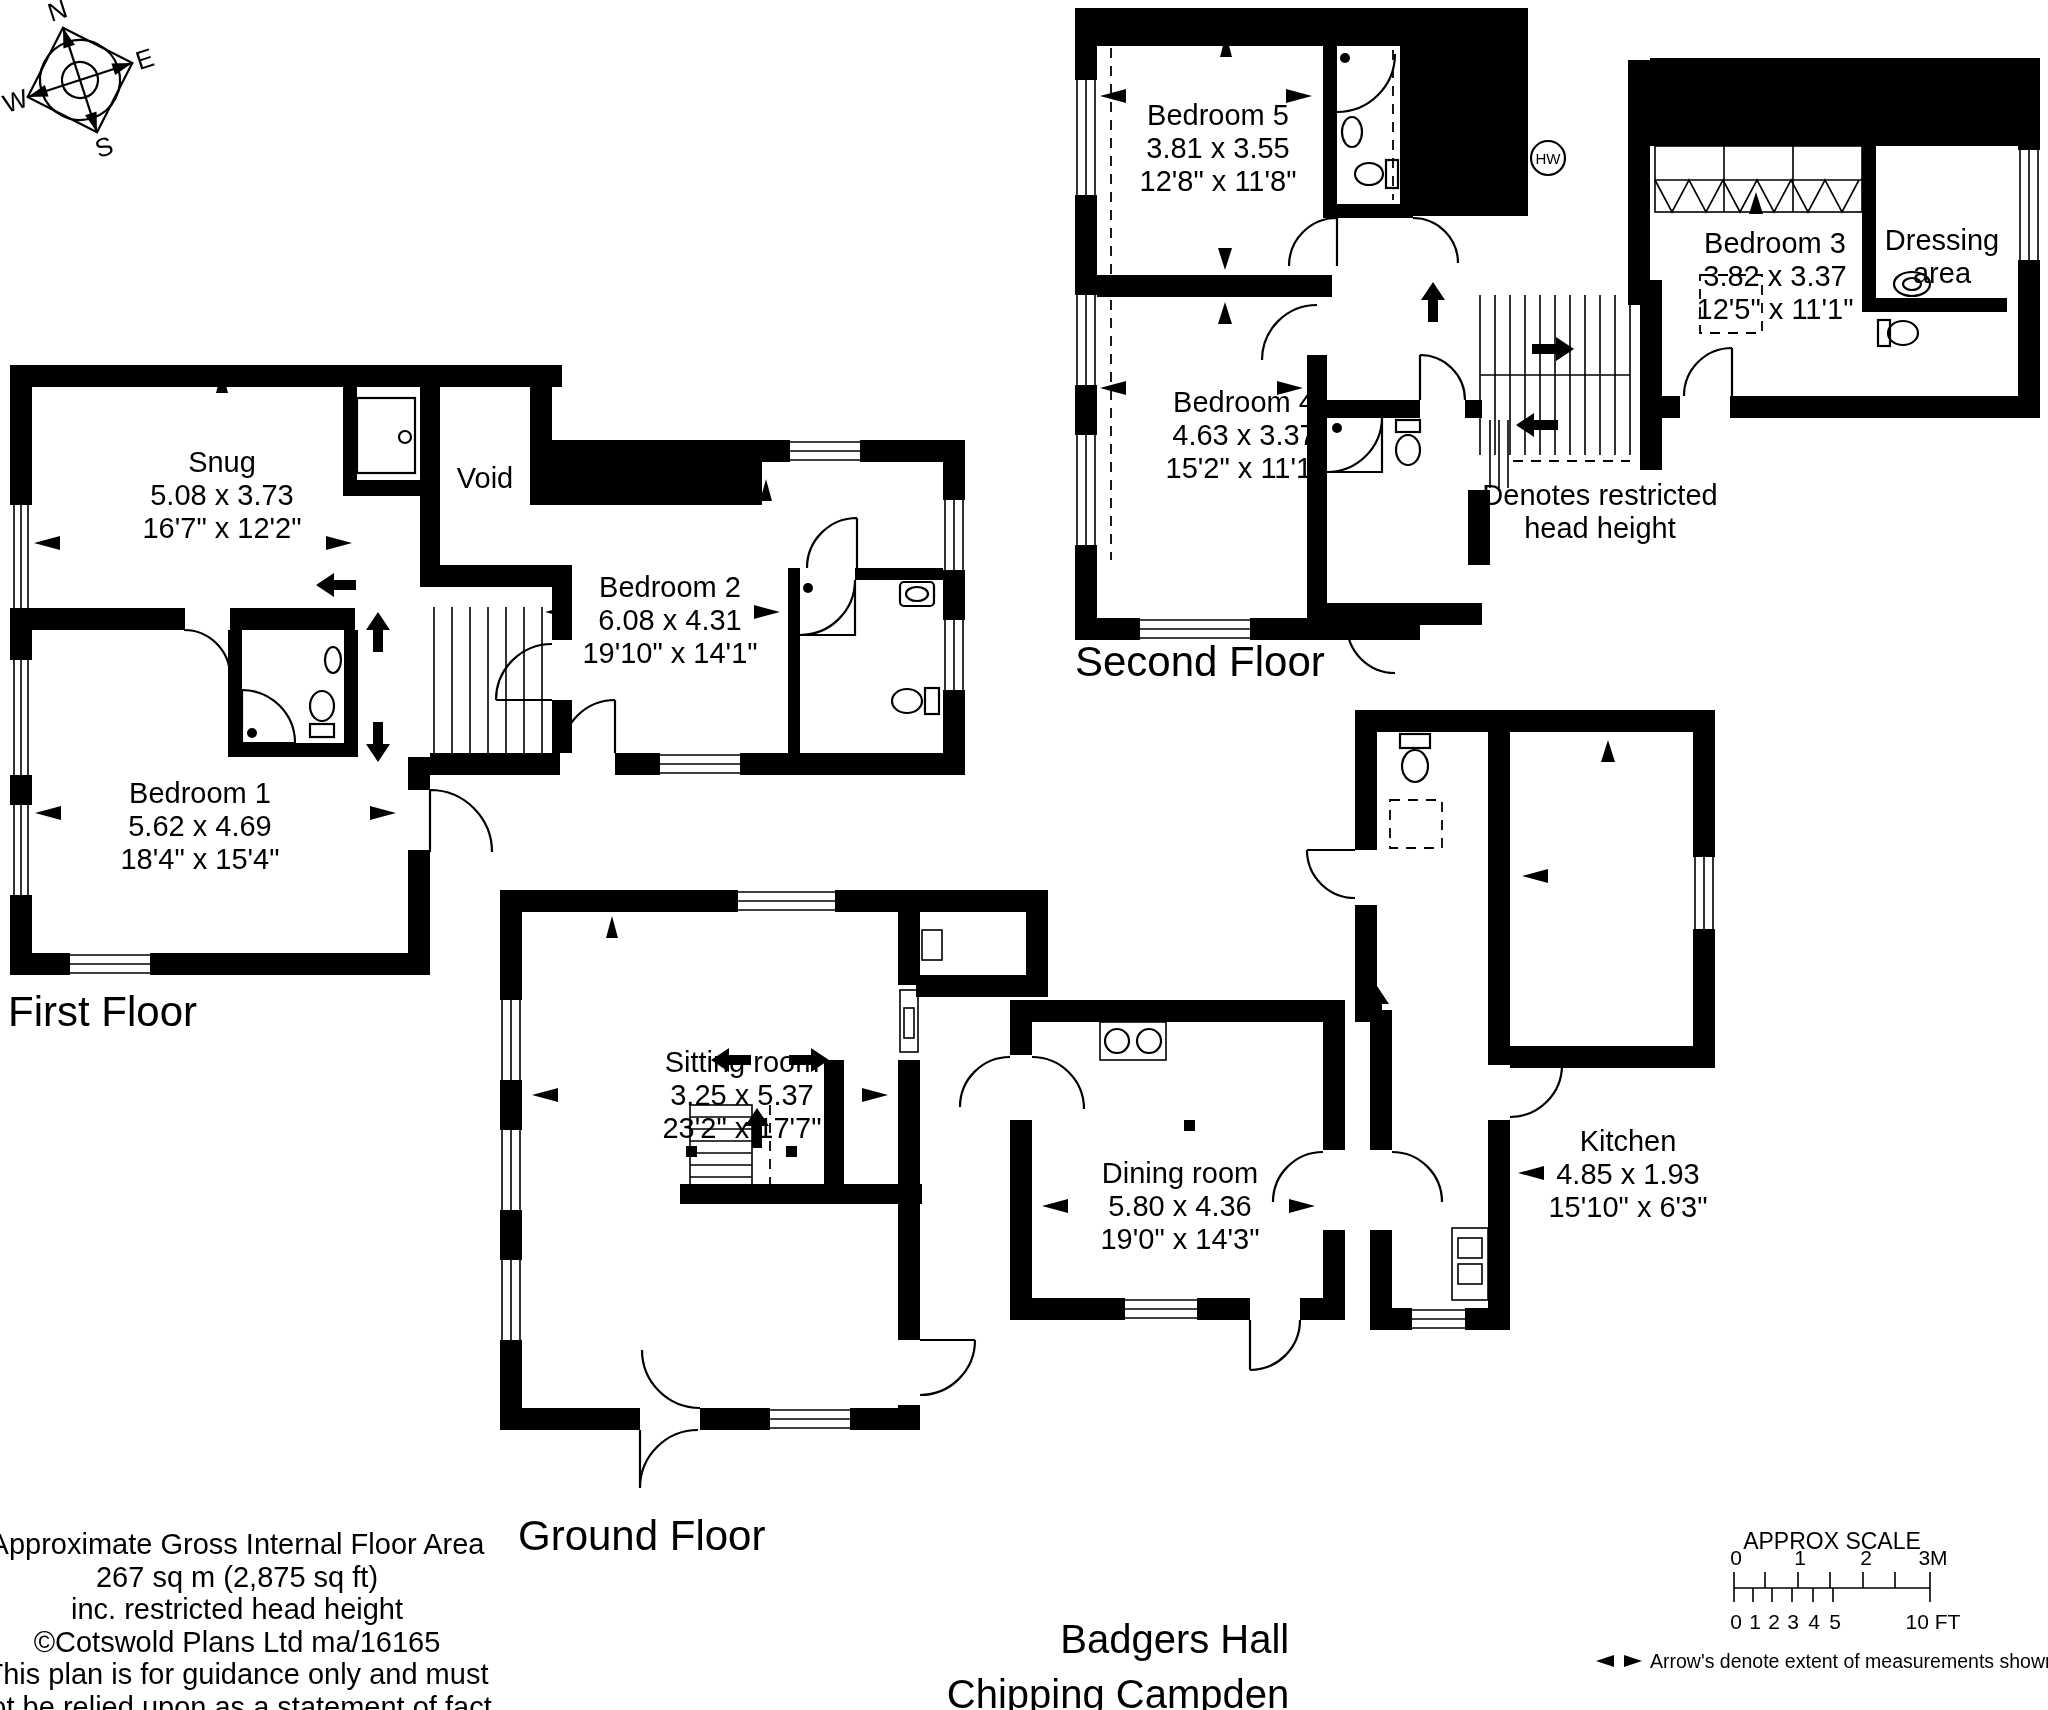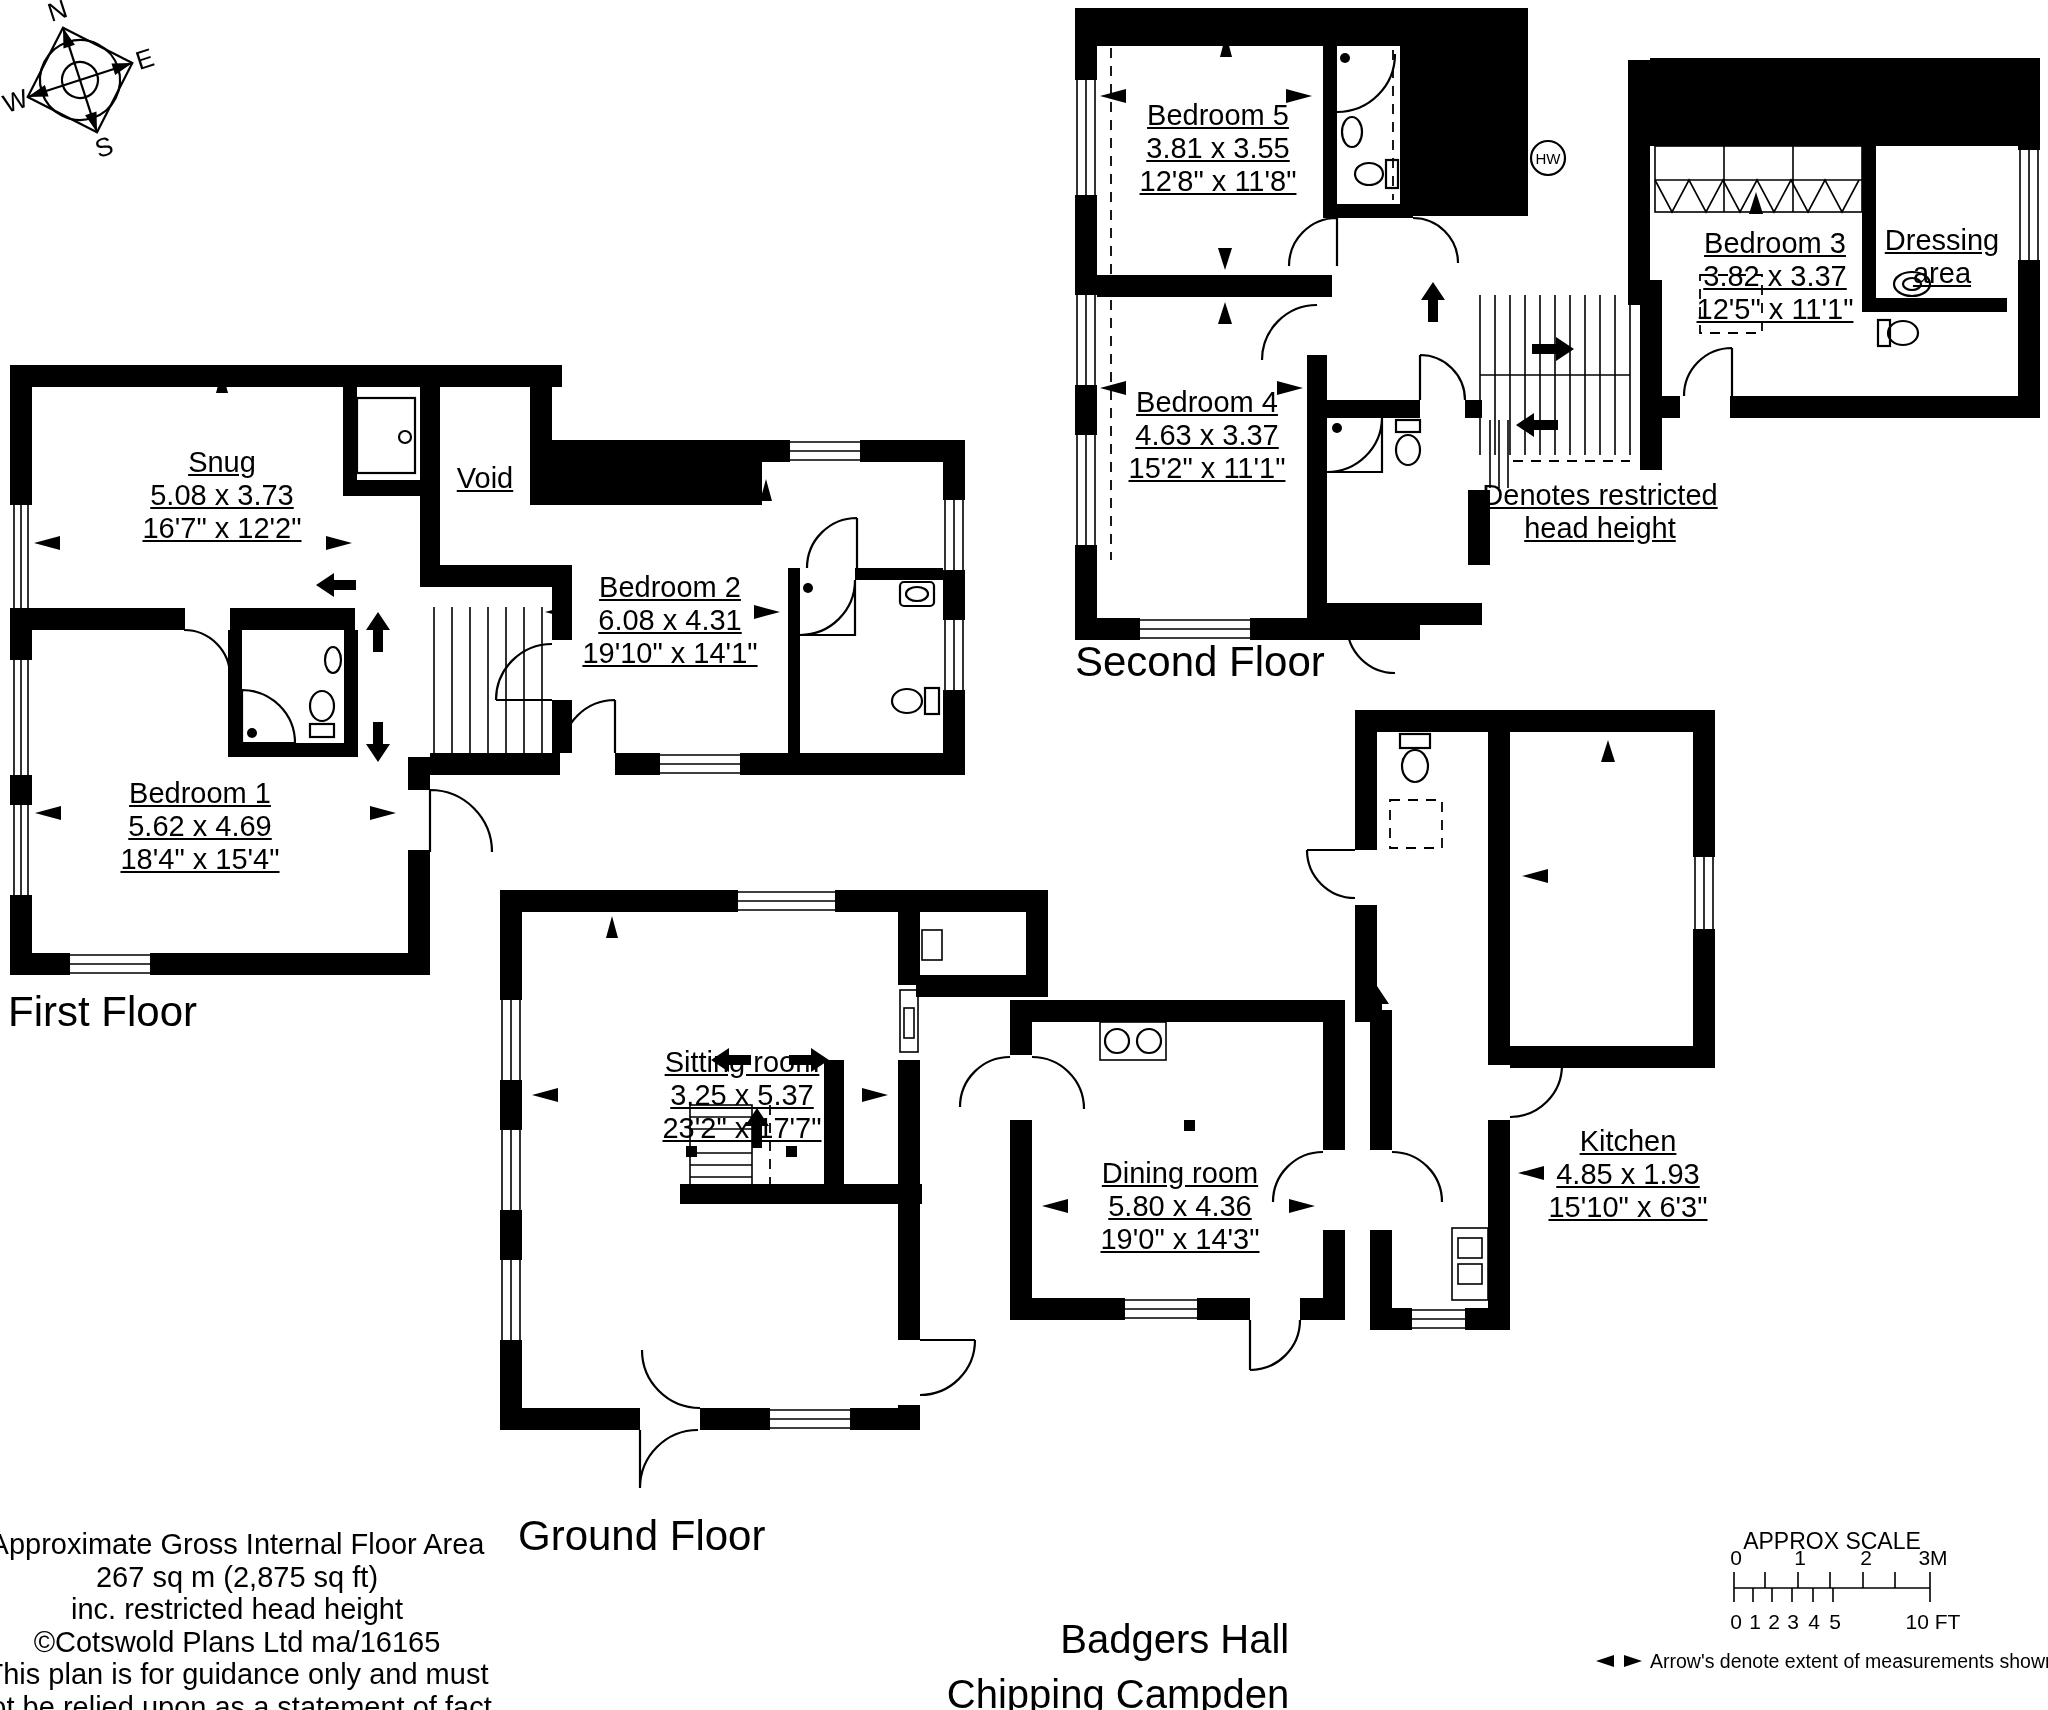--- a/index.html
+++ b/index.html
@@ -5,21 +5,21 @@
   html,body{margin:0;padding:0;background:#fff;}
   #page{position:relative;width:2048px;height:1710px;background:#ffffff;overflow:hidden;
         font-family:"Liberation Sans", sans-serif;color:#000;}
   #plansvg{position:absolute;left:0;top:0;}
   .wall{fill:#000;stroke:none;}
   .thin{fill:none;stroke:#000;stroke-width:2.2;}
   .t15{fill:none;stroke:#000;stroke-width:1.6;}
   .dash{fill:none;stroke:#000;stroke-width:1.8;stroke-dasharray:10 8;}
   .rlabel{position:absolute;transform:translateX(-50%);text-align:center;white-space:nowrap;
           font-size:29px;line-height:33px;}
-  .rlabel span{display:block;text-decoration:underline;}
+  .rlabel span{display:block;}
   .floorlabel{position:absolute;font-size:42px;white-space:nowrap;text-align:center;}
   .title{position:absolute;transform:translateX(-50%);text-align:right;font-size:40px;line-height:55px;white-space:nowrap;margin-top:40px;}
   .footer{position:absolute;transform:translateX(-50%);text-align:center;font-size:29px;line-height:32.5px;white-space:nowrap;}
   .sbtitle{position:absolute;transform:translateX(-50%);font-size:23px;white-space:nowrap;}
   .tick{position:absolute;transform:translateX(-50%);font-size:21px;white-space:nowrap;}
   .note{position:absolute;font-size:19.5px;white-space:nowrap;}
   svg text{font-family:"Liberation Sans", sans-serif;fill:#000;}
 </style>
 </head>
 <body>
@@ -344,21 +344,21 @@
 </div>
 <div class="rlabel" style="left:1775px;top:227px">
   <span>Bedroom 3</span>
   <span>3.82 x 3.37</span>
   <span>12'5" x 11'1"</span>
 </div>
 <div class="rlabel" style="left:1942px;top:224px">
   <span>Dressing</span>
   <span>area</span>
 </div>
-<div class="rlabel" style="left:1207px;top:386px">
+<div class="rlabel" style="left:1244px;top:386px">
   <span>Bedroom 4</span>
   <span>4.63 x 3.37</span>
   <span>15'2" x 11'1"</span>
 </div>
 <div class="rlabel" style="left:1600px;top:479px">
   <span>Denotes restricted</span>
   <span>head height</span>
 </div>
 <div class="floorlabel" style="left:1075px;top:638px">Second Floor</div>
 

